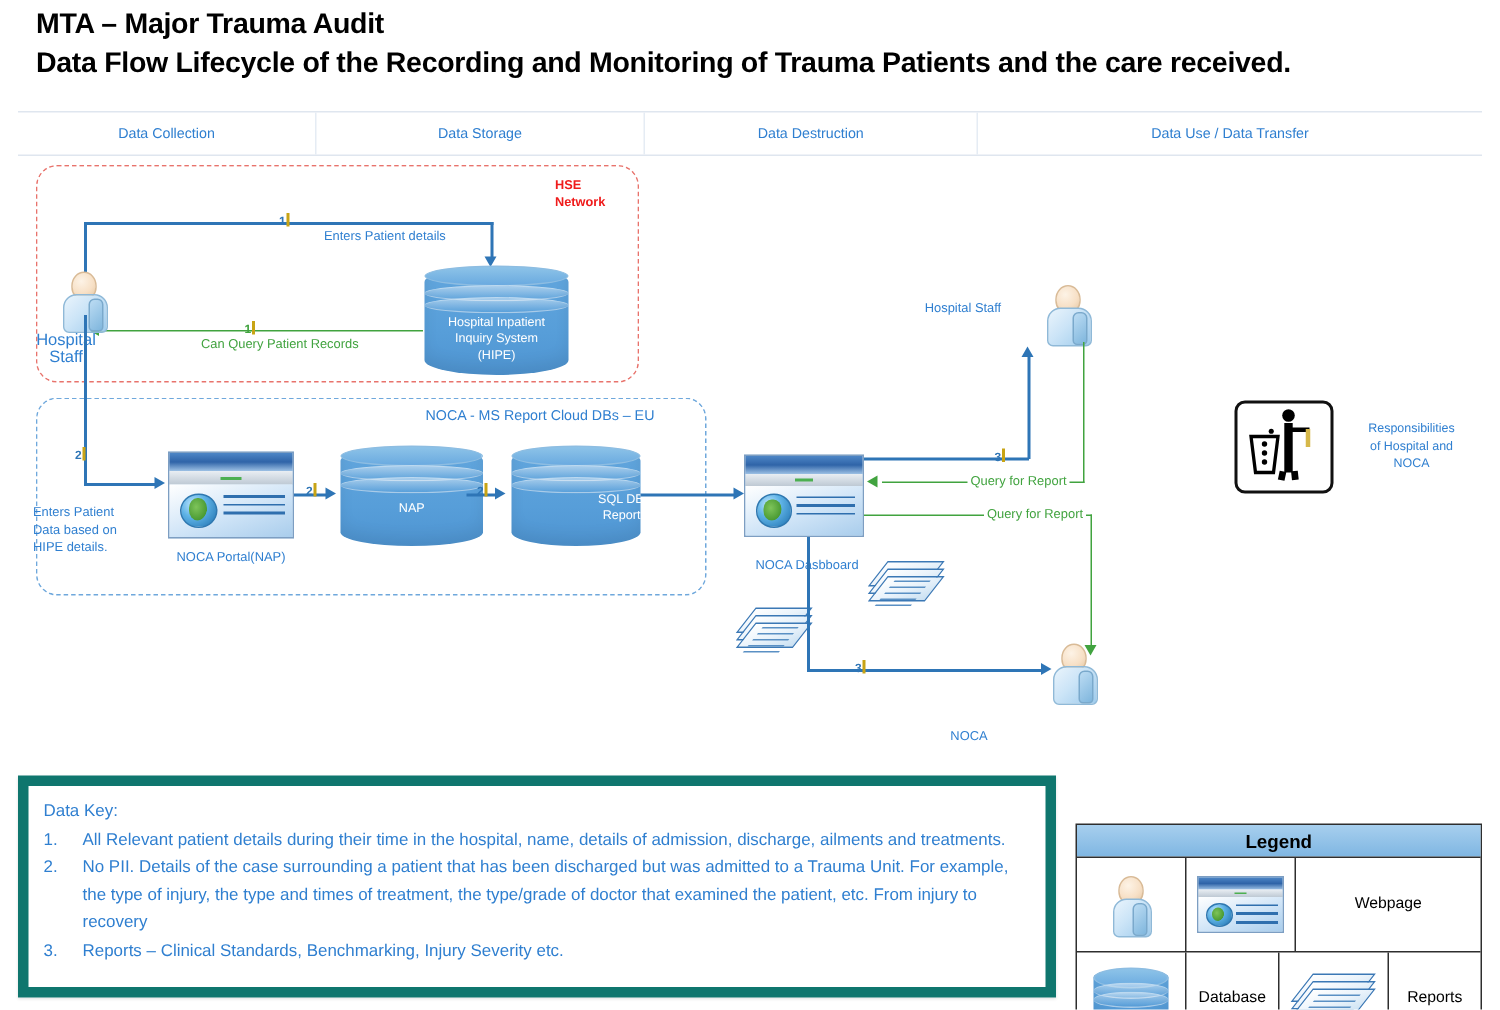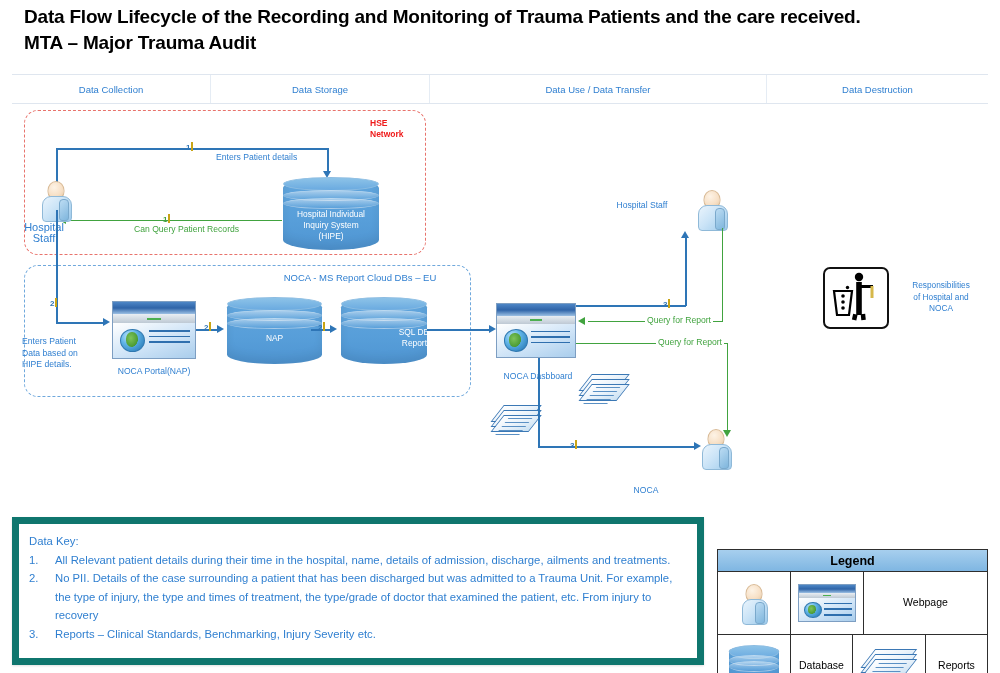--- a/index.html
+++ b/index.html
@@ -201,36 +201,36 @@
   .lrow:last-child{border-bottom:none;}
   .lcell{border-right:1.4px solid #2e2e2e;display:flex;align-items:center;justify-content:center;position:relative;}
   .lcell:last-child{border-right:none;}
   .lcell.icon{flex:0 0 72px;}
   .lcell.txt{flex:1;font-size:10.5px;color:#000;text-align:center;line-height:13px;}
 </style>
 </head>
 <body>
 
 <div class="abs" id="title-block">
+  <div id="title-line1">MTA – Major Trauma Audit</div>
   <div id="title-line2">Data Flow Lifecycle of the Recording and Monitoring of Trauma Patients and the care received.</div>
-  <div id="title-line1">MTA – Major Trauma Audit</div>
 </div>
 
 <div class="abs" id="phase-strip">
   <div class="phase-cell" style="flex:0 0 198px">
     <span>Data Collection</span>
   </div>
   <div class="phase-cell" style="flex:0 0 218px">
     <span>Data Storage</span>
   </div>
+  <div class="phase-cell" style="flex:1">
+    <span>Data Destruction</span>
+  </div>
   <div class="phase-cell" style="flex:0 0 336px">
     <span>Data Use / Data Transfer</span>
-  </div>
-  <div class="phase-cell" style="flex:1">
-    <span>Data Destruction</span>
   </div>
 </div>
 
 <div class="abs" id="canvas">
 
   <div class="abs" id="hse-box"></div>
   <div class="abs" id="hse-label">
     <div>HSE</div>
     <div>Network</div>
   </div>
@@ -263,21 +263,21 @@
     <div>Hospital</div>
     <div>Staff</div>
   </div>
 
   <div class="db abs" style="left:283px;top:78px;width:96px;height:72px;">
     <div class="can"></div>
     <div class="top"></div>
     <div class="ring" style="top:12px;"></div>
     <div class="ring" style="top:20px;"></div>
     <div class="lbl" style="top:31px;">
-      <div>Hospital Individual</div>
+      <div>Hospital Inpatient</div>
       <div>Inquiry System</div>
       <div>(HIPE)</div>
     </div>
   </div>
 
   <div class="ln v abs" style="left:56px;top:110px;height:113px;"></div>
   <div class="ln h abs" style="left:56px;top:222px;width:49px;"></div>
   <div class="arrow arr-r abs" style="left:103px;top:218px;"></div>
   <div class="tick blue abs" style="left:50px;top:198px;">
     <span>2</span><span class="bar"></span>

